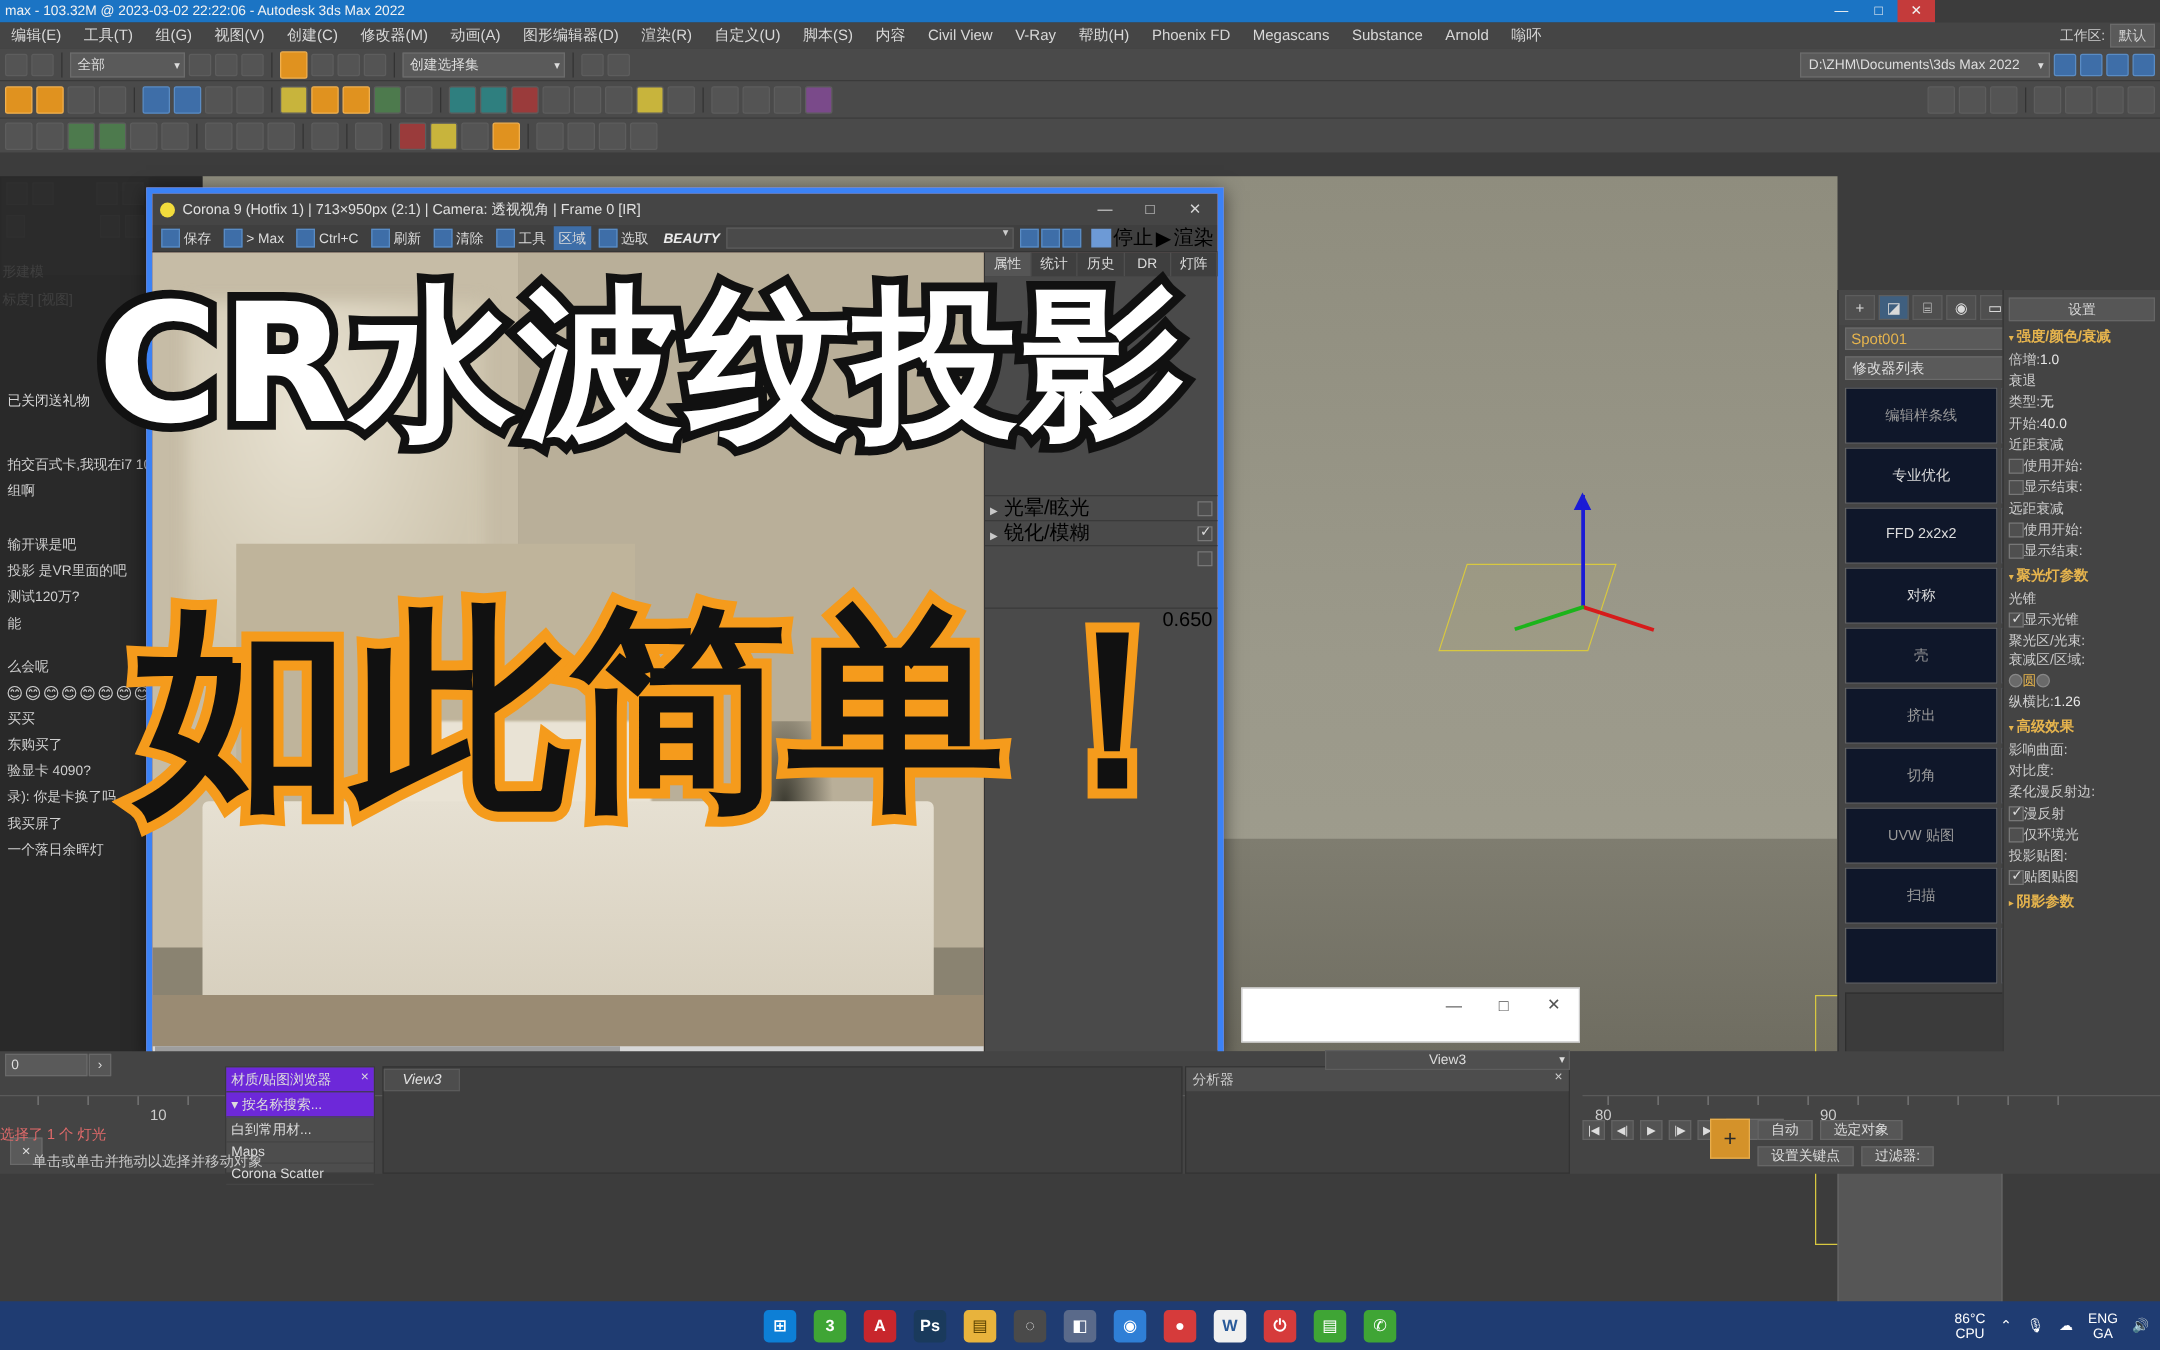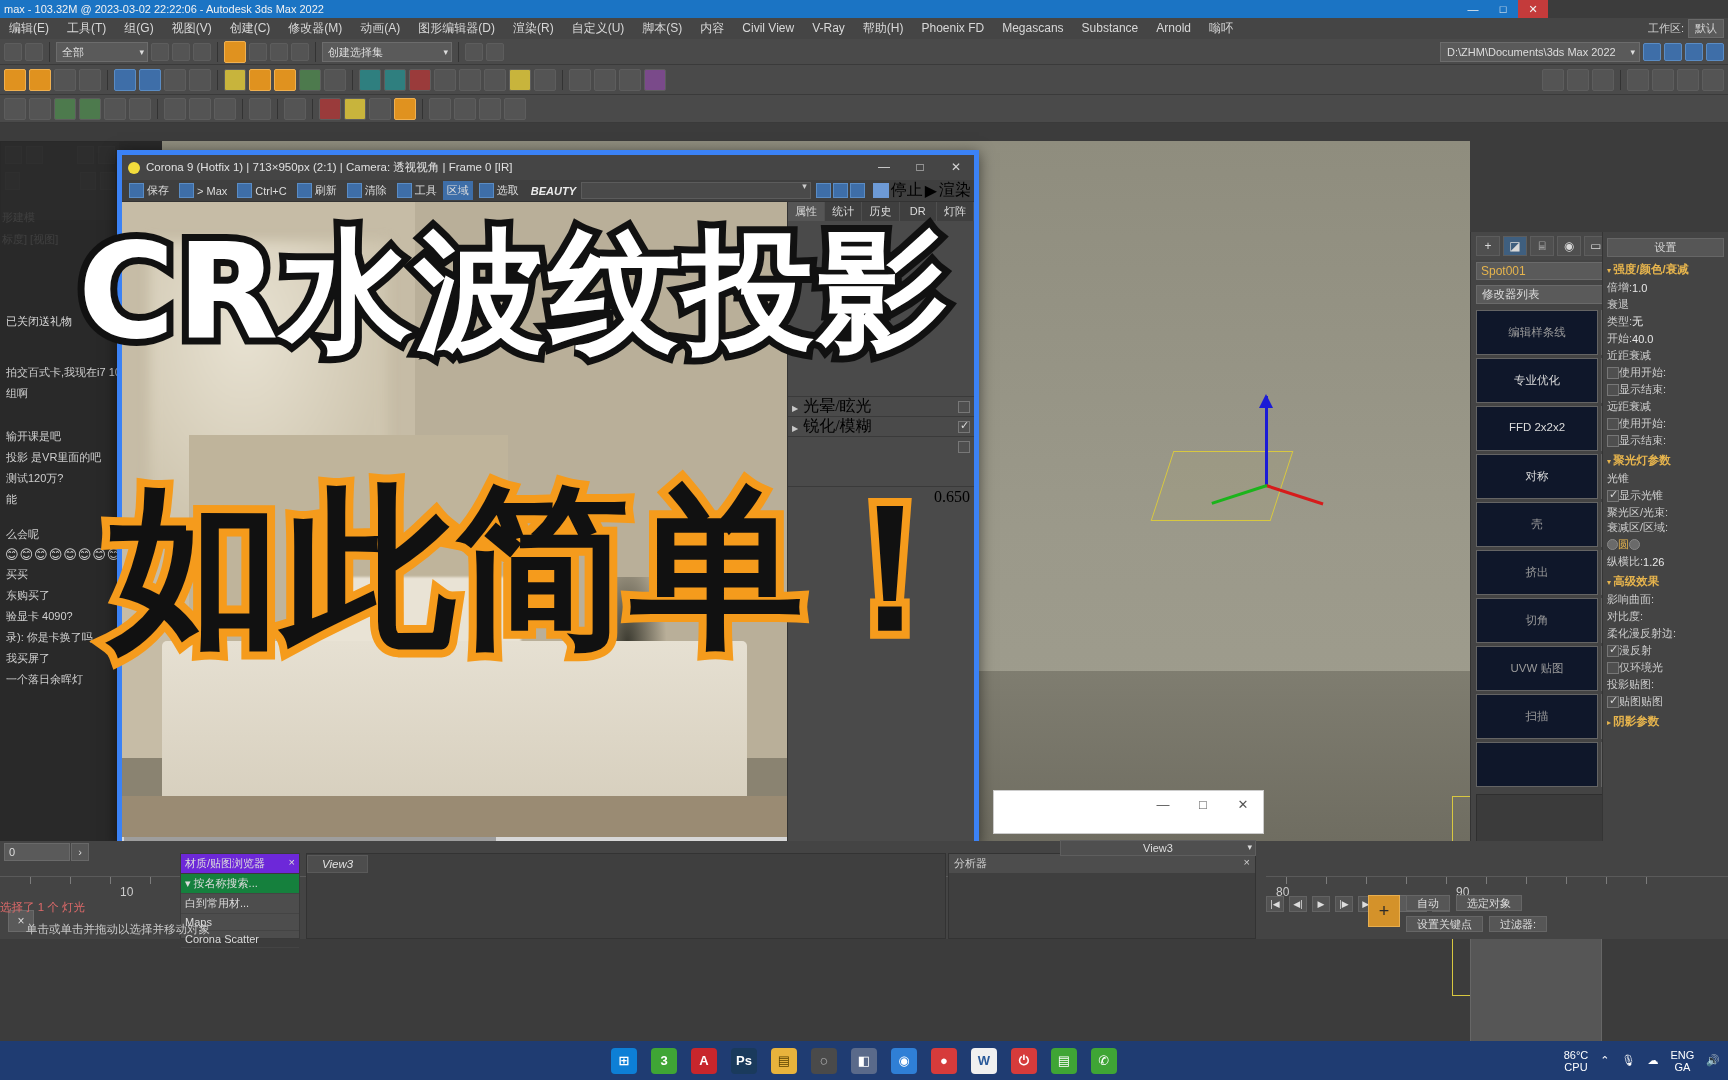--- a/index.html
+++ b/index.html
@@ -104,21 +104,21 @@
                margin:0 3px; position:relative;}
   .vfb-combo:after{content:"▾";position:absolute;right:3px;top:-2px;font-size:9px;color:#ccc;}
   .vfb-body { display:flex; height:646px; }
   .vfb-img { width:665px; background:#8a8371; position:relative; overflow:hidden;}
   .vfb-side { flex:1; background:#4a4a4a; border-left:1px solid #333; }
   .vfb-tabs { display:flex; height:19px; background:#3f3f3f; }
   .vfb-tabs .tb { flex:1; text-align:center; font-size:11px; color:#dcdcdc;
                   line-height:19px; border-right:1px solid #4f4f4f;}
   .vfb-tabs .tb.on { background:#555; }
   .vfb-row { display:flex; align-items:center; height:20px; border-top:1px solid #3a3a3a;
-             padding:0 4px; justify-content:space-between;font-family:Liberation Serif, serif;}
+             padding:0 4px; justify-content:space-between;}
   .vfb-row .tri { color:#c9c9c9; font-size:8px; margin-right:5px;}
   .chk { width:12px;height:12px;border:1px solid #777; background:#4f4f4f; position:relative;}
   .chk.on:after{content:"✓"; position:absolute; left:1px; top:-3px; font-size:11px; color:#dcdcdc;}
   .vfb-scroll { position:absolute; left:0; bottom:0; width:665px; height:11px; background:#d7d7d7;}
   .vfb-scroll .th { height:11px; width:56%; background:#9e9e9e; margin-left:2px;}
 
   
   .room { position:absolute; inset:0; }
   .room .wall-l { position:absolute; left:0; top:0; width:44%; height:86%; background:#c6bca6; }
   .room .wall-r { position:absolute; left:44%; top:0; width:56%; height:86%; background:#b9af99; }
@@ -194,21 +194,21 @@
   .spin { position:absolute; left:4px; top:843px; width:66px; height:18px;
           background:#5a5a5a; border:1px solid #6a6a6a; color:#ddd; font-size:11px;
           padding-left:4px; line-height:16px;}
   .spin .nx { position:absolute; right:-20px; top:-1px; width:18px; height:18px;
               background:#565656; border:1px solid #686868; text-align:center; line-height:16px;}
   .mtl { position:absolute; left:180px; top:853px; width:120px; height:86px;
          background:#4d4d4d; border:1px solid #3a3a3a; color:#dcdcdc; font-size:11px;}
   .mtl .hdr { display:flex; justify-content:space-between; background:#6d28d9;
               padding:2px 4px; border-bottom:1px solid #3a3a3a;}
   .mtl .li { padding:2px 4px; border-bottom:1px solid #444; }
-  .mtl .li.search { background:#15803d; }
+  .mtl .li.search { background:#6d28d9; }
   .view3 { position:absolute; left:306px; top:853px; width:640px; height:86px;
            background:#3f3f3f; border:1px solid #333;}
   .view3 .tab { display:inline-block; background:#4d4d4d; color:#e2e2e2;
                 font-size:11.5px; font-style:italic; padding:2px 14px; border:1px solid #5a5a5a;}
   .analyz { position:absolute; left:948px; top:853px; width:308px; height:86px;
             background:#3f3f3f; border:1px solid #333; color:#cfcfcf; font-size:11px;}
   .analyz .hd { background:#4d4d4d; padding:2px 5px; display:flex; justify-content:space-between;}
   .v3combo { position:absolute; left:1060px; top:840px; width:196px; height:16px;
              background:#4f4f4f; border:1px solid #5e5e5e; color:#ddd; font-size:11px;
              text-align:center; line-height:14px; position:absolute;}

